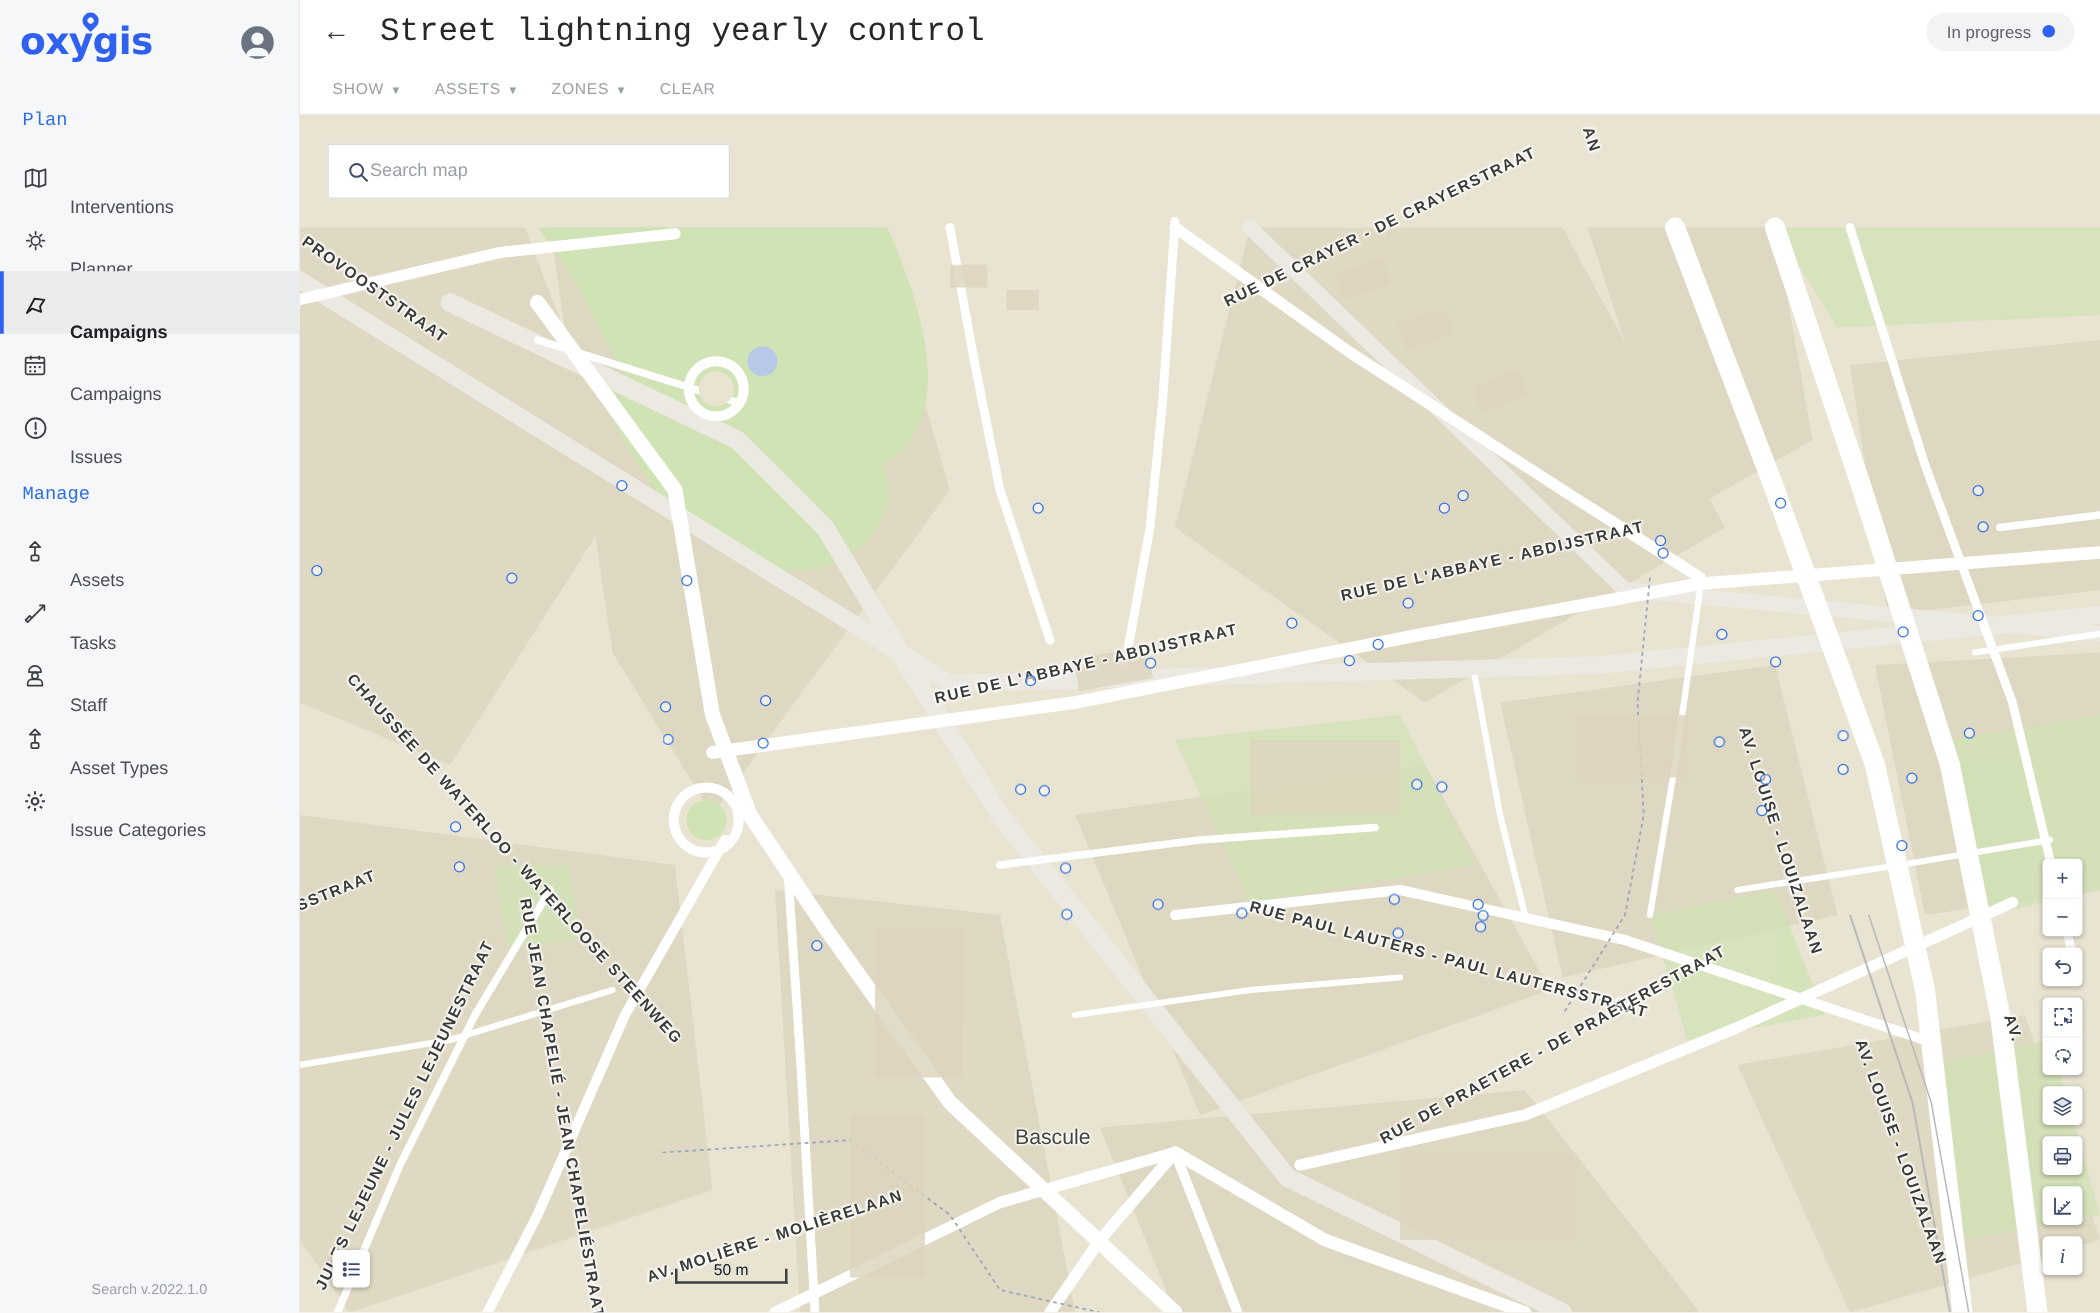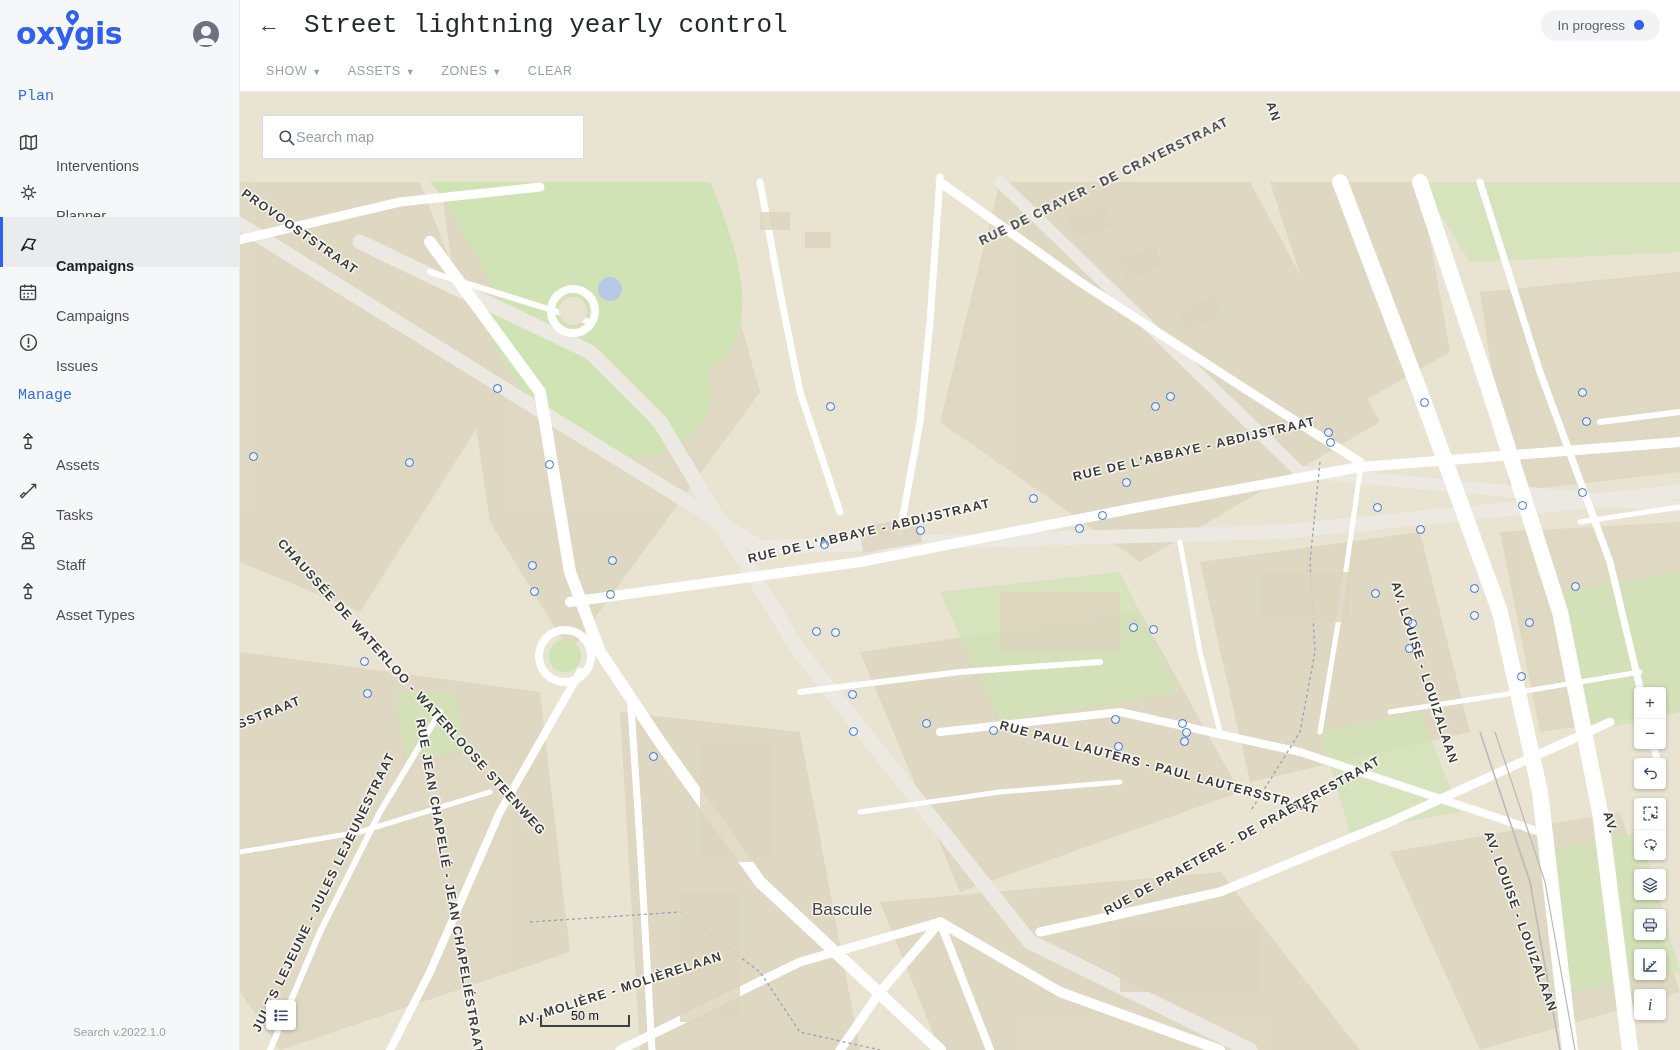--- a/index.html
+++ b/index.html
@@ -352,20 +352,29 @@
       <span class="ic">
         <svg width="20" height="20" viewBox="0 0 24 24" fill="none" stroke="#3c4043" stroke-width="1.7" stroke-linejoin="round">
           <path d="M7 8l5-5 5 5z"></path>
             <path d="M12 8v8"></path>
             <rect x="8.5" y="16" width="7" height="5" rx="1"></rect>
         </svg>
       </span>
       <span class="lbl">Asset Types</span>
     </div>
 
+    <div class="nav-item">
+      <span class="ic">
+        <svg width="20" height="20" viewBox="0 0 24 24" fill="none" stroke="#3c4043" stroke-width="2">
+          <circle cx="12" cy="12" r="3.2"></circle>
+          <path d="M12 2.5v3M12 18.5v3M2.5 12h3M18.5 12h3M5.2 5.2l2.1 2.1M16.7 16.7l2.1 2.1M18.8 5.2l-2.1 2.1M7.3 16.7l-2.1 2.1"></path>
+        </svg>
+      </span>
+      <span class="lbl">Issue Categories</span>
+    </div>
 
     <div class="sidebar-footer">Search v.2022.1.0</div>
   </aside>
 
   <section class="main">
 
     <div class="topbar">
       <div class="back-arrow">←</div>
       <div class="page-title">Street lightning yearly control</div>
       <div class="status-badge">

